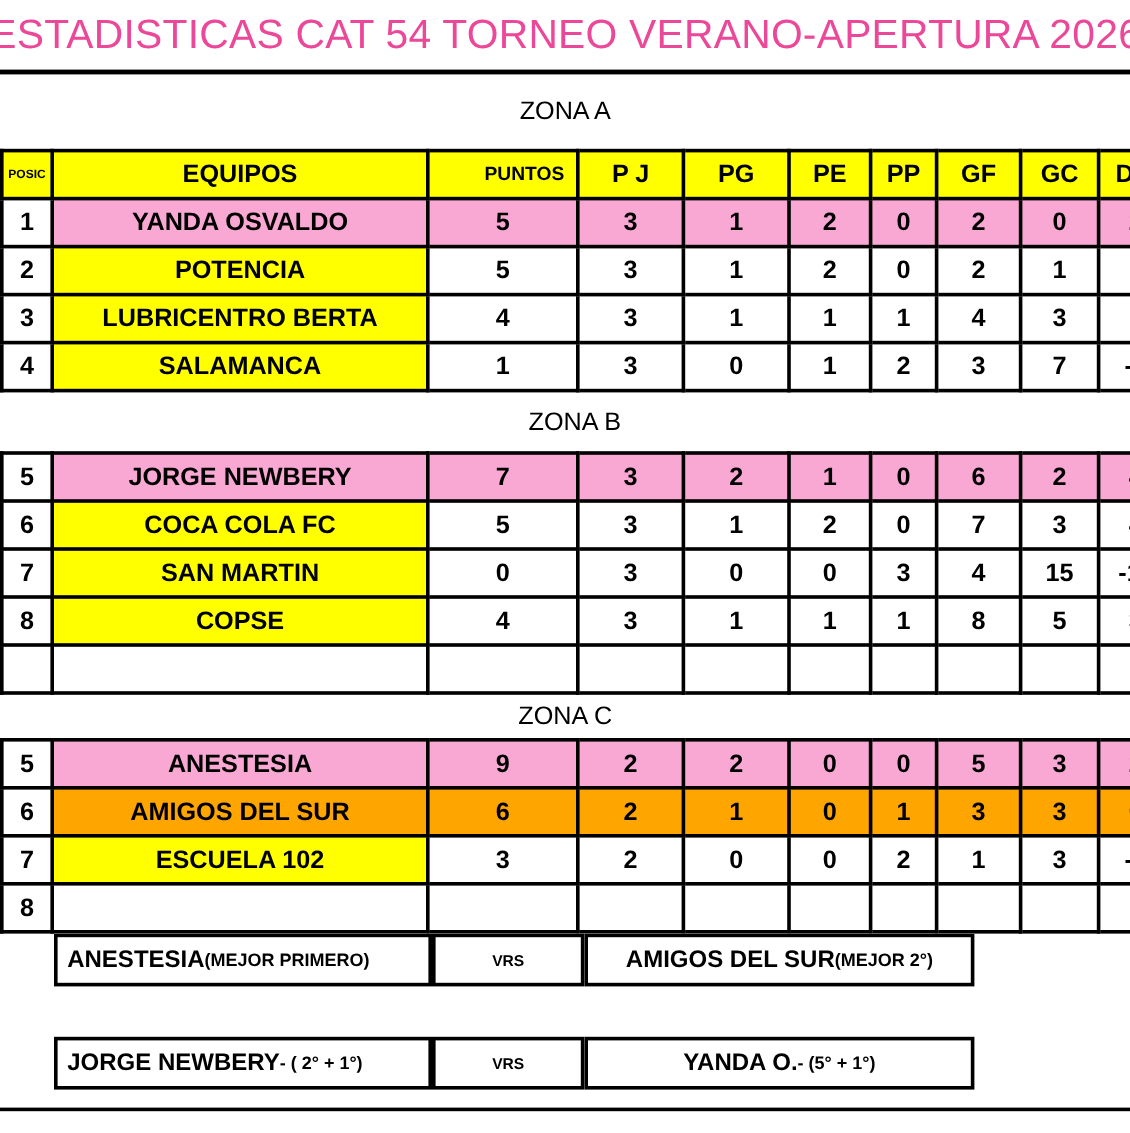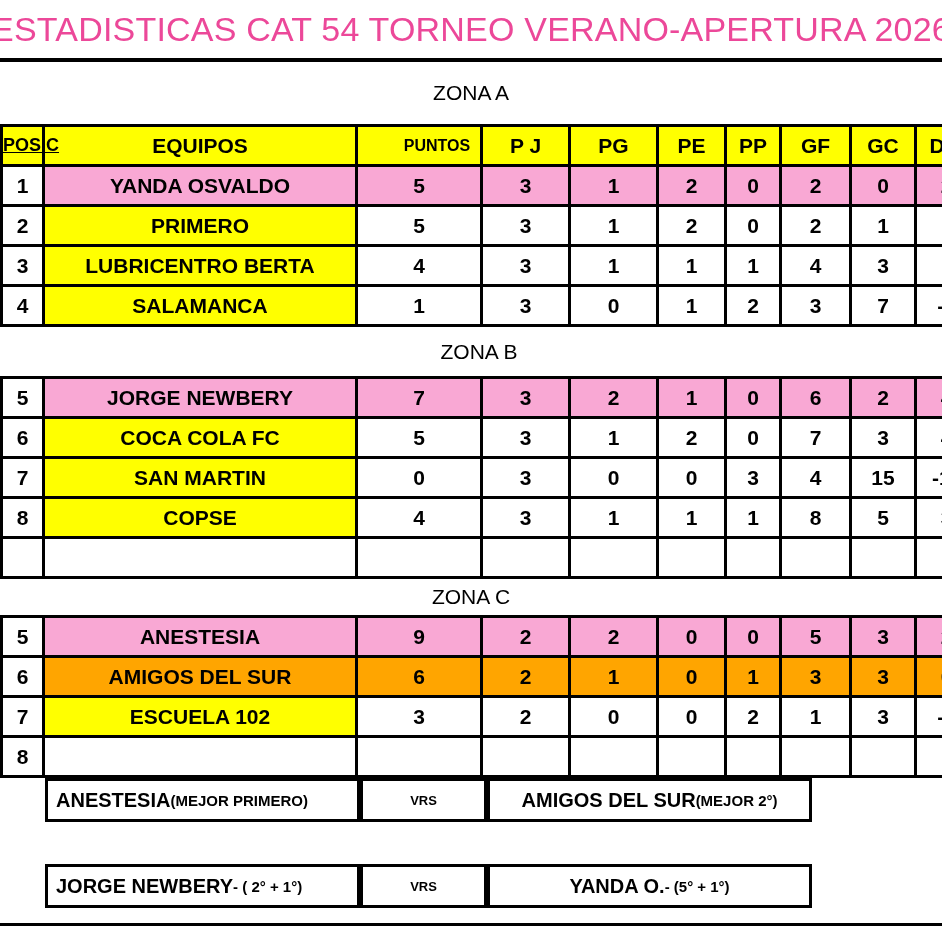--- a/index.html
+++ b/index.html
@@ -72,21 +72,21 @@
   col.c-pp    { width: 55px; }
   col.c-gf    { width: 70px; }
   col.c-gc    { width: 65px; }
   col.c-dif   { width: 62px; }
 
   thead td {
     background: #ffff00;
     height: 74px;
     font-size: 20px;
   }
-  thead td.hdr-pos { font-size: 18px; text-decoration: underline; }
+  thead td.hdr-pos { font-size: 10px; }
   thead td.hdr-pts { font-size: 16px; padding-left: 36px; }
 
   td.pos {
     background: #ffffff;
     font-size: 23px;
   }
   td.team {
     text-align: left;
     padding-left: 8px;
     font-size: 21px;
@@ -188,21 +188,21 @@
         <td class="num">3</td>
         <td class="num">1</td>
         <td class="num">2</td>
         <td class="num">0</td>
         <td class="num">2</td>
         <td class="num">0</td>
         <td class="num">2</td>
       </tr>
       <tr class="row-yellow">
         <td class="pos">2</td>
-        <td class="team">PRIMERO</td>
+        <td class="team">POTENCIA</td>
         <td class="num">5</td>
         <td class="num">3</td>
         <td class="num">1</td>
         <td class="num">2</td>
         <td class="num">0</td>
         <td class="num">2</td>
         <td class="num">1</td>
         <td class="num">1</td>
       </tr>
       <tr class="row-yellow">

